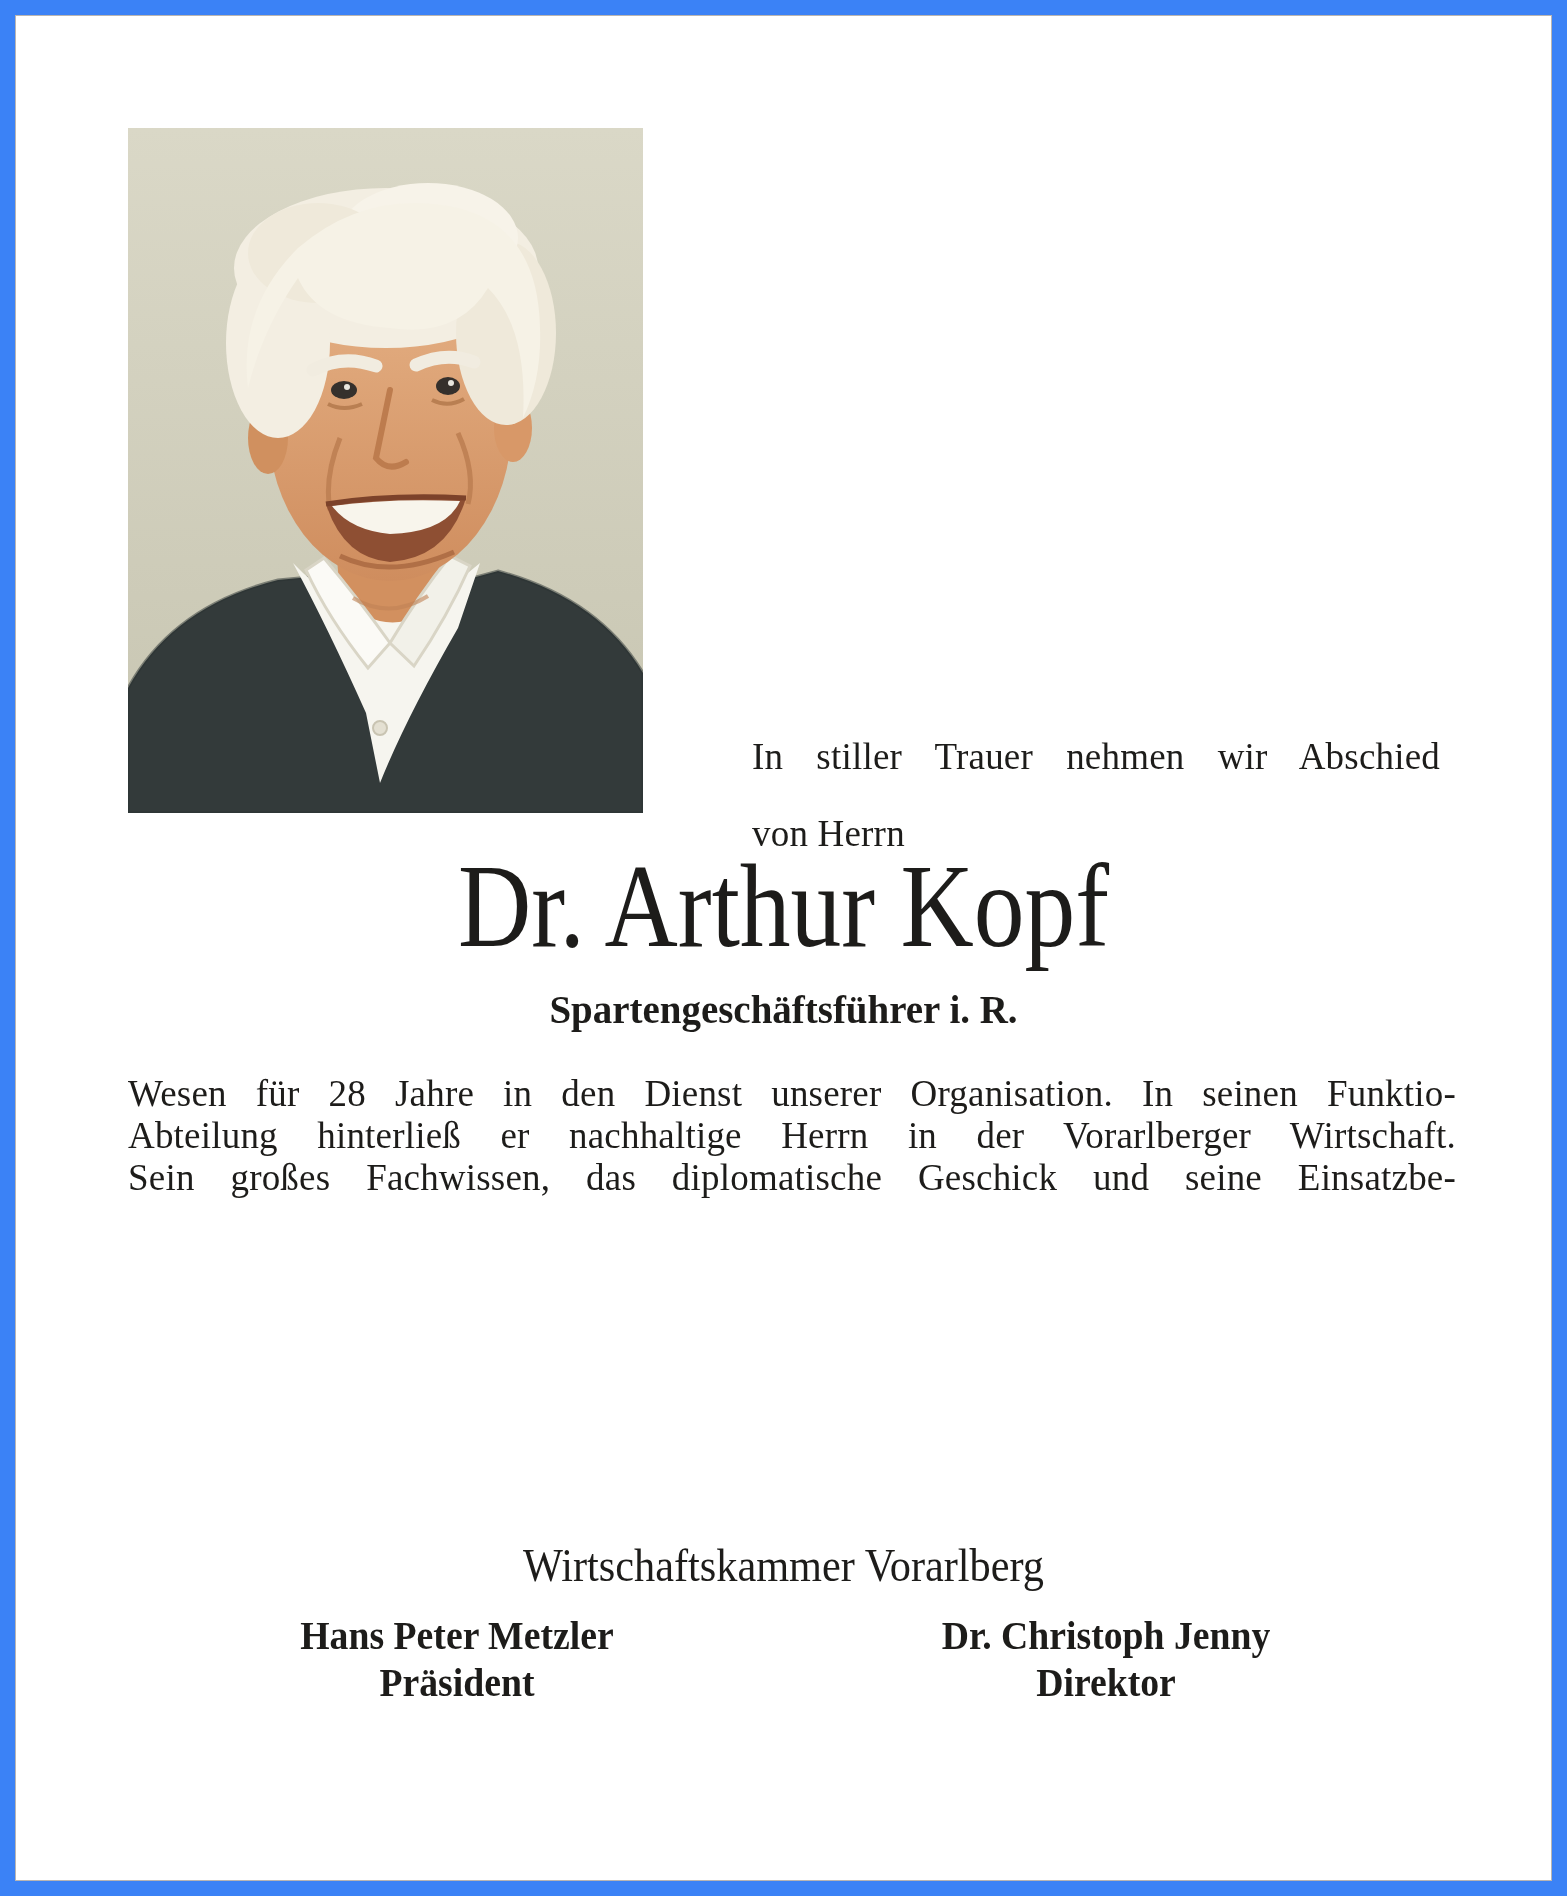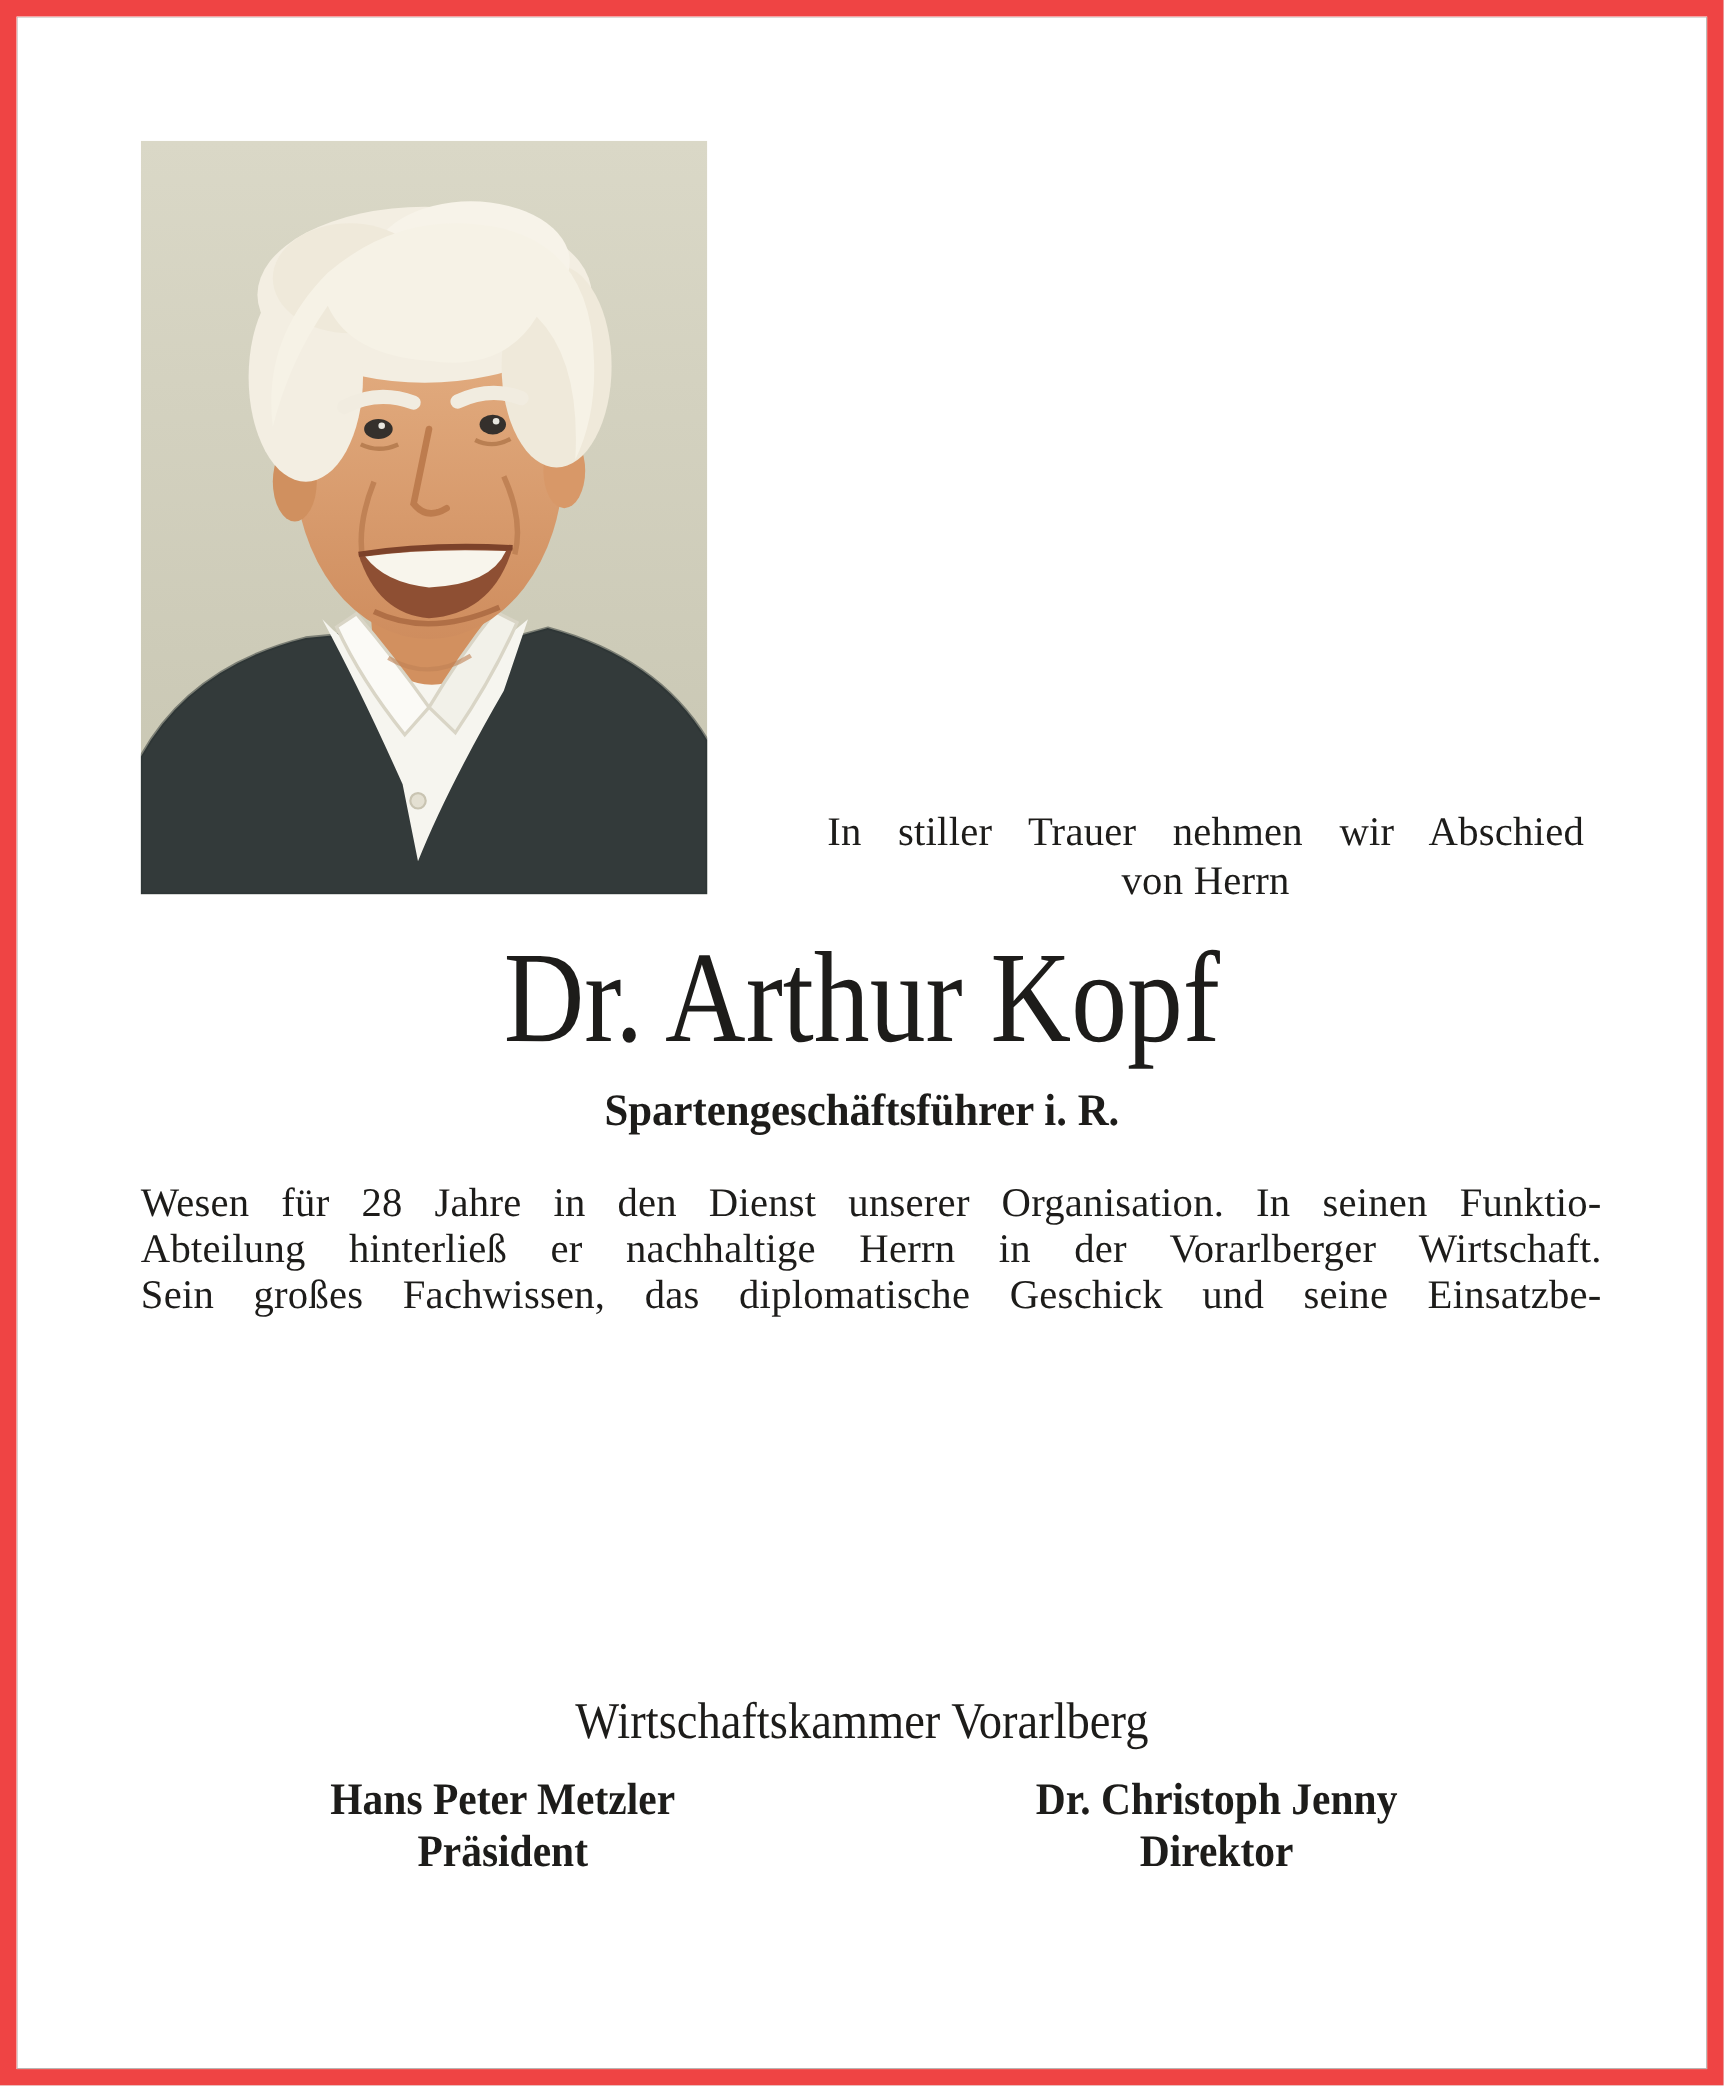--- a/index.html
+++ b/index.html
@@ -1,39 +1,39 @@
 <!DOCTYPE html>
 <html><head>
 <meta charset="utf-8">
 <style>
   html,body { margin:0; padding:0; background:#e9e9e9; }
   .card {
     position:relative; width:1567px; height:1896px;
-    background:#ef4444; overflow:hidden;
+    background:#3b82f6; overflow:hidden;
     font-family:"Liberation Serif","DejaVu Serif",serif;
     color:#1d1c1a;
   }
   .inner-page {
     position:absolute; inset:15px; background:#ffffff;
     box-shadow: inset 0 0 0 1px #b9b5b2;
   }
   .content { position:absolute; inset:0; }
 
   .photo {
     position:absolute; left:128px; top:128px; width:515px; height:685px;
     box-shadow:0 0 0 1px #c2bfae inset;
   }
   .photo svg { display:block; width:100%; height:100%; }
 
   .intro {
     position:absolute; left:752px; top:734px; width:688px;
     font-size:37px; line-height:45px; letter-spacing:0.2px;
   }
   .line-just { text-align:justify; text-align-last:justify; }
-  .line-left { text-align:center; }
+  .line-left { text-align:left;margin-top:32px; }
 
   .deceased-name {
     position:absolute; left:0; top:845px; width:100%;
     text-align:center; font-size:118px; line-height:1.05; font-weight:400;
     transform:scaleX(0.86); transform-origin:center; white-space:nowrap;
   }
   .deceased-title {
     position:absolute; left:0; top:985px; width:100%;
     text-align:center; font-size:41px; font-weight:bold;
     transform:scaleX(0.95); transform-origin:center; white-space:nowrap;

